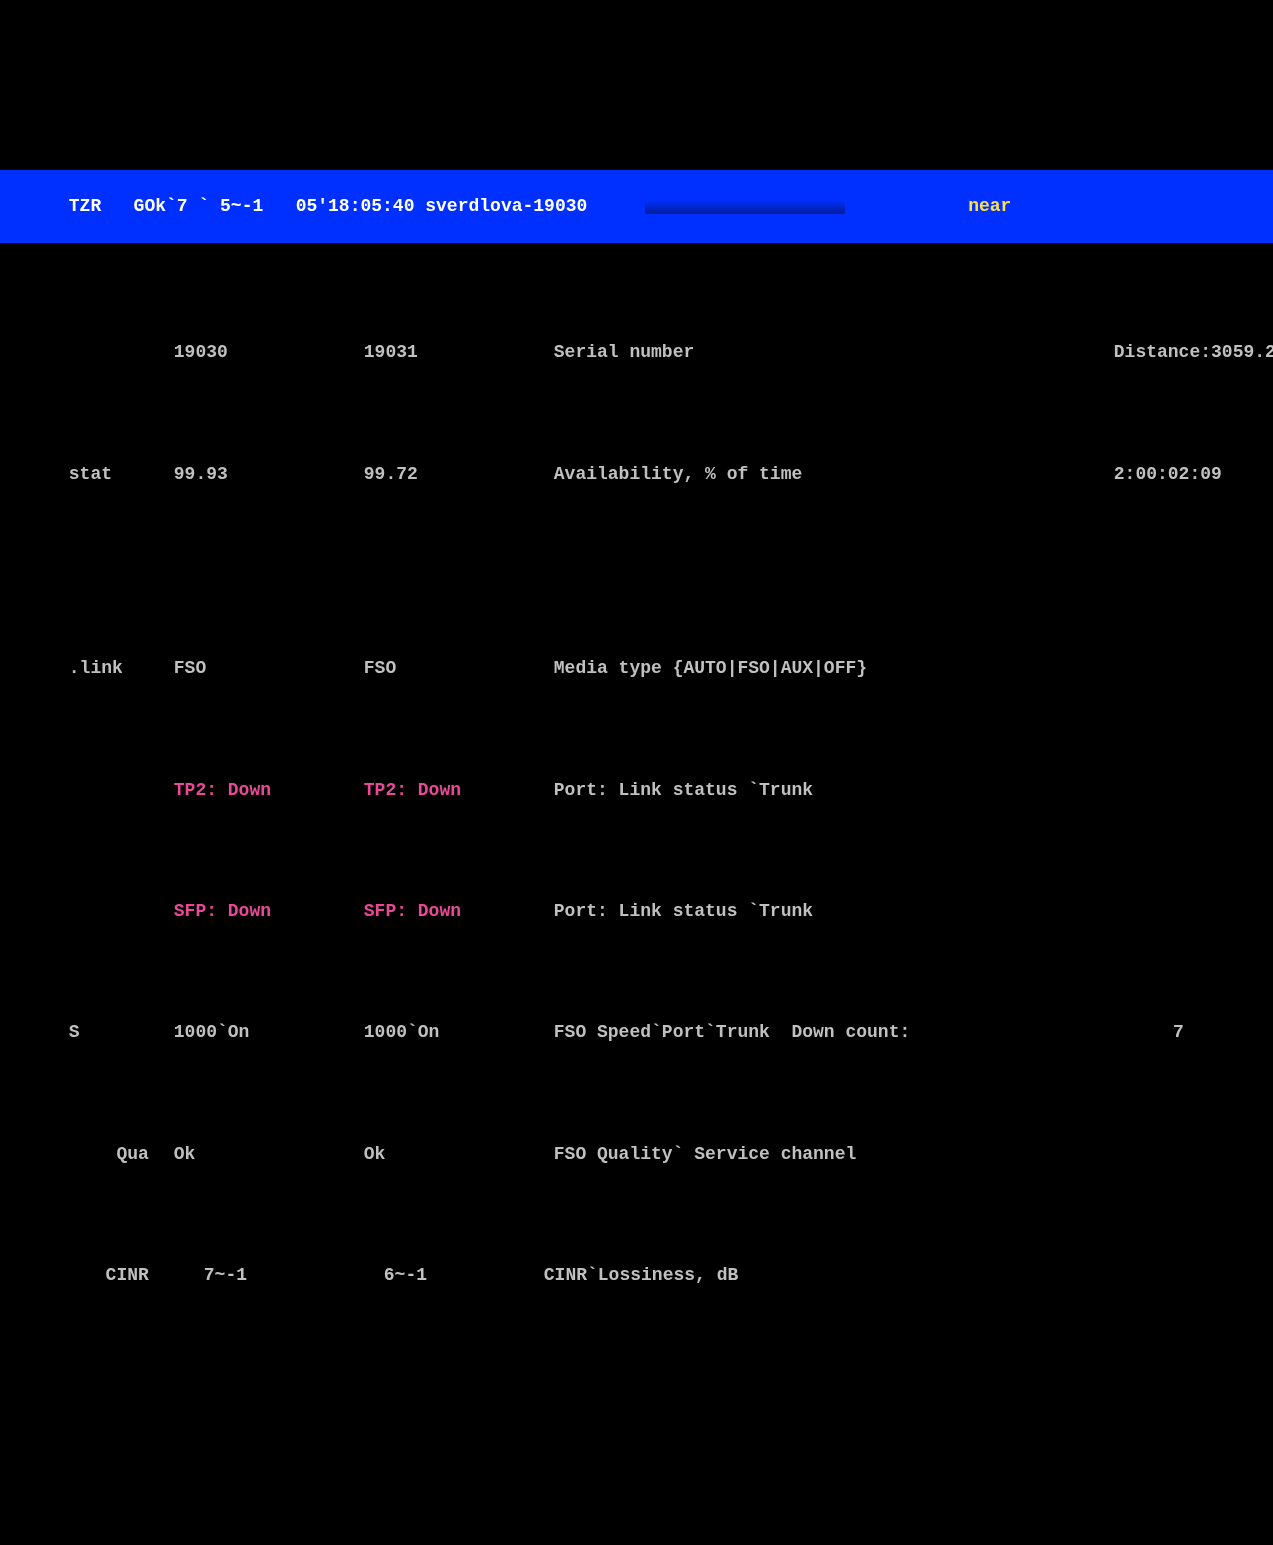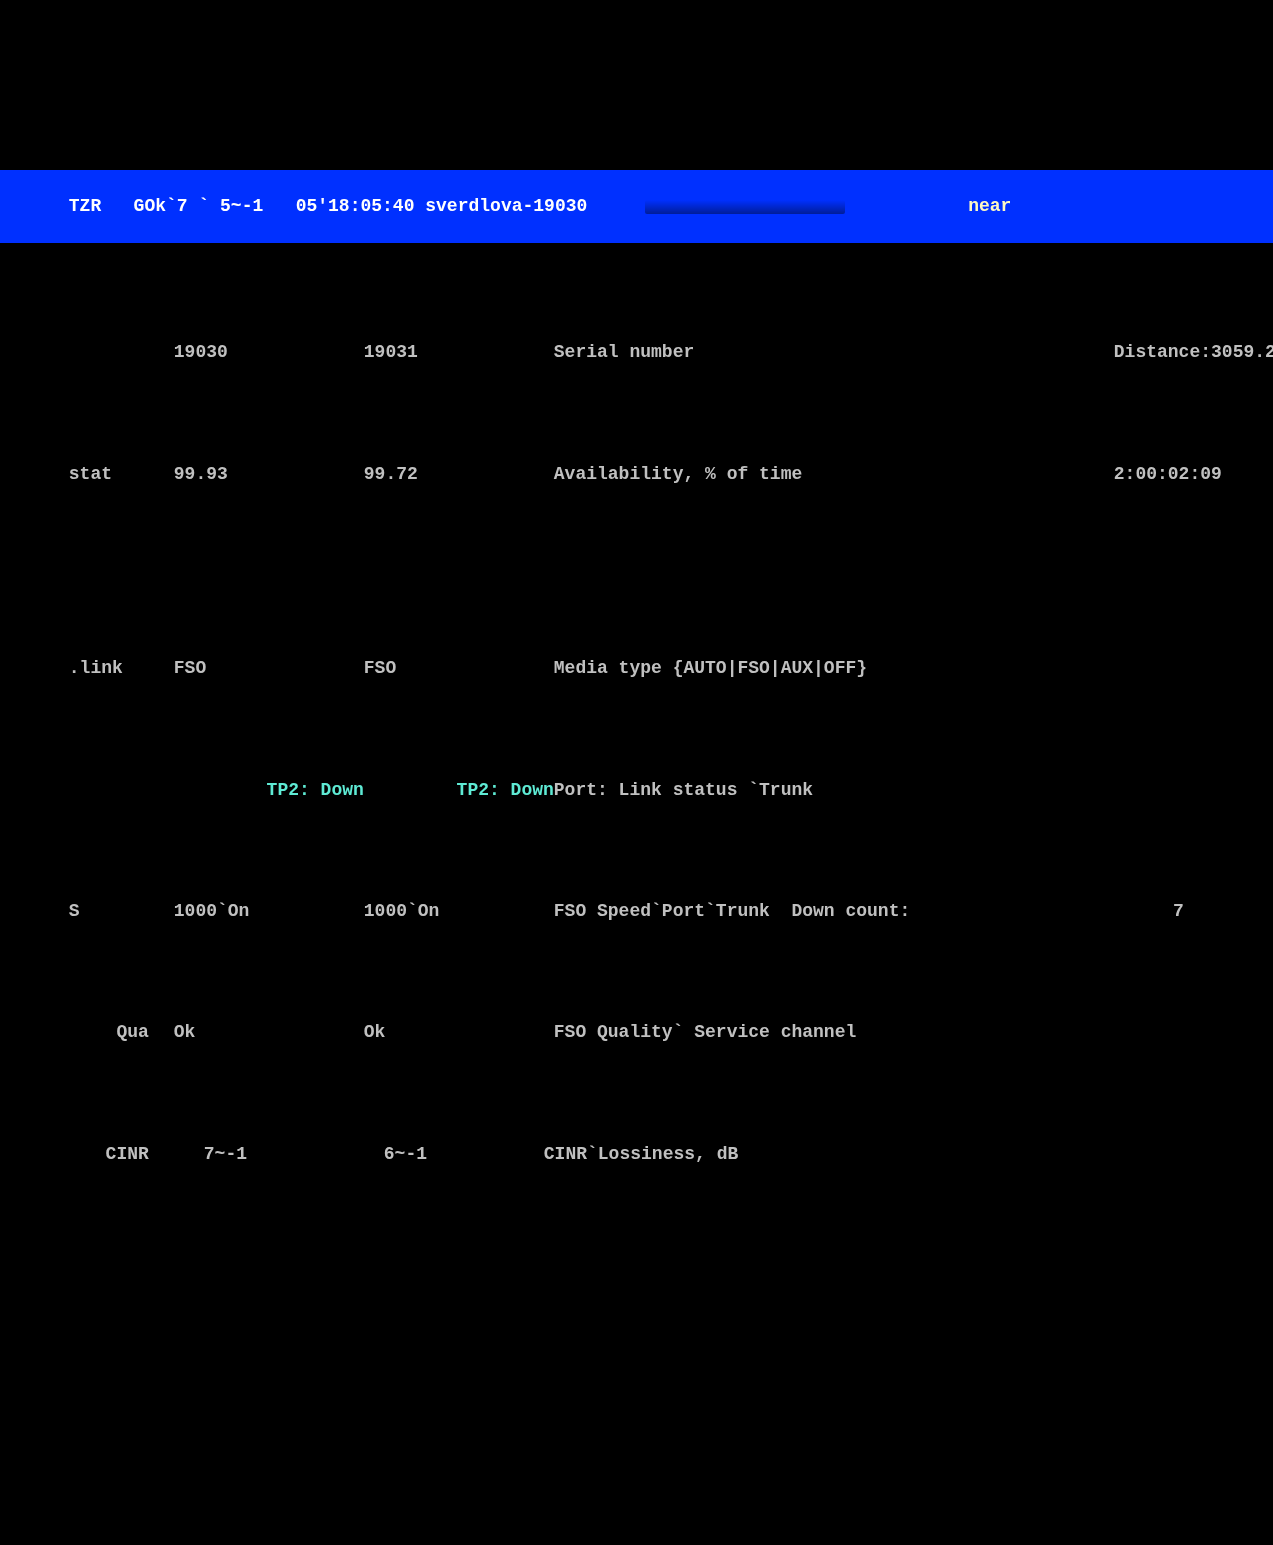--- a/index.html
+++ b/index.html
@@ -12,31 +12,31 @@
     line-height: 1.35;
     color: #c0c0c0;
     width: 1273px;
   }
   .term { white-space: pre; }
   .header {
     background: #0030ff;
     color: #fff;
     padding: 0 4px;
   }
-  .header .tag-near { background: #0030ff; color: #fef9c3; }
+  .header .tag-near { background: #0030ff; color: #fde047; }
   .header .censor {
     display:inline-block;
     width: 200px;
     height: 14px;
     vertical-align: middle;
     background: linear-gradient(to top, rgba(0,0,0,0.4), rgba(0,0,0,0));
     border-radius: 2px;
     margin: 0 4px;
   }
-  .cyan  { color: #5eead4; text-align: right; }
+  .cyan  { color: #ec4899; }
   .white { color: #ffffff; }
   .row { display:block; padding-left:4px;}
   .col-lbl  { display:inline-block; width: 90px;  vertical-align:top;}
   .col-a    { display:inline-block; width: 190px; vertical-align:top;margin-left:15px;}
   .col-b    { display:inline-block; width: 190px; vertical-align:top;}
   .col-desc { display:inline-block; width: 560px; vertical-align:top;}
   .col-tail { display:inline-block; vertical-align:top;}
   .right   { text-align:right;}
   .w60 { display:inline-block; width:70px; text-align:right; padding-right:6px;}
   .block { display:block; margin-bottom: 0; }
@@ -60,20 +60,23 @@
       <span class="col-lbl">stat</span><span class="col-a">99.93</span><span class="col-b">99.72</span><span class="col-desc">Availability, % of time</span><span class="col-tail">2:00:02:09</span>
     </div>
     <div class="row"> </div>
     <div class="row">
       <span class="col-lbl">.link</span><span class="col-a">FSO</span><span class="col-b">FSO</span><span class="col-desc">Media type {AUTO|FSO|AUX|OFF}</span>
     </div>
     <div class="row">
       <span class="col-lbl"> </span><span class="col-a cyan">TP2: Down</span><span class="col-b cyan">TP2: Down</span><span class="col-desc">Port: Link status `Trunk</span>
     </div>
     <div class="row">
+      <span class="col-lbl"> </span><span class="col-a cyan">SFP: Down</span><span class="col-b cyan">SFP: Down</span><span class="col-desc">Port: Link status `Trunk</span>
+    </div>
+    <div class="row">
       <span class="col-lbl">S</span><span class="col-a">1000`On</span><span class="col-b">1000`On</span><span class="col-desc">FSO Speed`Port`Trunk  Down count:</span><span class="col-tail w60">7</span>
     </div>
     <div class="row">
       <span class="col-lbl right" style="padding-right:10px;width:80px">Qua</span><span class="col-a">Ok</span><span class="col-b">Ok</span><span class="col-desc">FSO Quality` Service channel</span>
     </div>
     <div class="row">
       <span class="col-lbl right" style="padding-right:0;width:80px">CINR</span><span style="width:10px;display:inline-block"></span><span class="col-a" style="width:180px"><span style="padding-left:30px">7~-1</span></span><span class="col-b" style="width:190px"><span style="padding-left:30px">6~-1</span></span><span class="col-desc">CINR`Lossiness, dB</span>
     </div>
     
     

